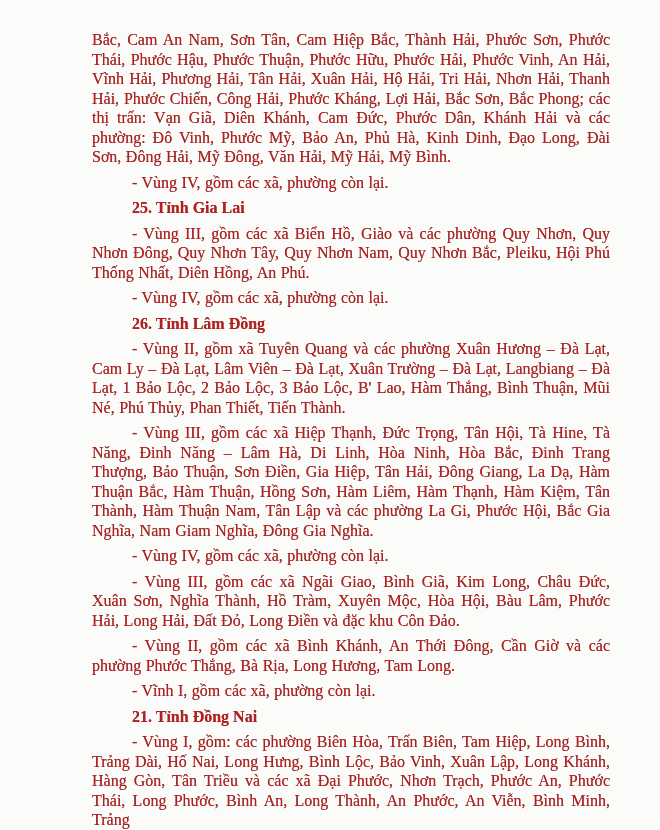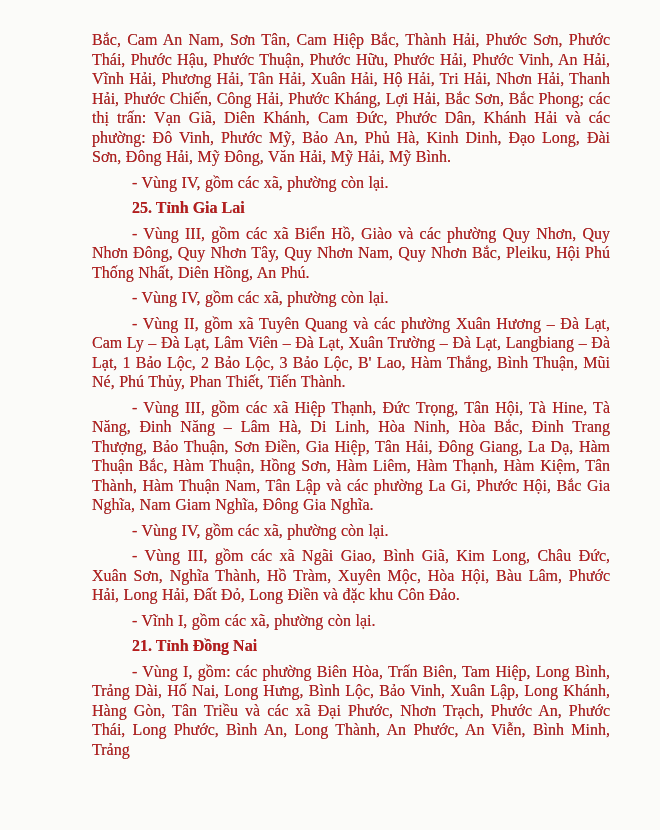--- a/index.html
+++ b/index.html
@@ -45,21 +45,23 @@
 </head>
 <body style="background: rgb(251, 251, 249);">
 
 <div class="page" style="background: rgb(251, 251, 249); color: #b91c1c; margin-top: 24px;">
   <div id="blocks-container">
       <p class="para no-indent">Bắc, Cam An Nam, Sơn Tân, Cam Hiệp Bắc, Thành Hải, Phước Sơn, Phước Thái, Phước Hậu, Phước Thuận, Phước Hữu, Phước Hải, Phước Vinh, An Hải, Vĩnh Hải, Phương Hải, Tân Hải, Xuân Hải, Hộ Hải, Tri Hải, Nhơn Hải, Thanh Hải, Phước Chiến, Công Hải, Phước Kháng, Lợi Hải, Bắc Sơn, Bắc Phong; các thị trấn: Vạn Giã, Diên Khánh, Cam Đức, Phước Dân, Khánh Hải và các phường: Đô Vinh, Phước Mỹ, Bảo An, Phủ Hà, Kinh Dinh, Đạo Long, Đài Sơn, Đông Hải, Mỹ Đông, Văn Hải, Mỹ Hải, Mỹ Bình.</p>
       <p class="para">- Vùng IV, gồm các xã, phường còn lại.</p>
       <p class="heading">25. Tỉnh Gia Lai</p>
       <p class="para">- Vùng III, gồm các xã Biển Hồ, Giào và các phường Quy Nhơn, Quy Nhơn Đông, Quy Nhơn Tây, Quy Nhơn Nam, Quy Nhơn Bắc, Pleiku, Hội Phú Thống Nhất, Diên Hồng, An Phú.</p>
       <p class="para">- Vùng IV, gồm các xã, phường còn lại.</p>
+      <p class="heading">26. Tỉnh Lâm Đồng</p>
       <p class="para">- Vùng II, gồm xã Tuyên Quang và các phường Xuân Hương – Đà Lạt, Cam Ly – Đà Lạt, Lâm Viên – Đà Lạt, Xuân Trường – Đà Lạt, Langbiang – Đà Lạt, 1 Bảo Lộc, 2 Bảo Lộc, 3 Bảo Lộc, B' Lao, Hàm Thắng, Bình Thuận, Mũi Né, Phú Thủy, Phan Thiết, Tiến Thành.</p>
       <p class="para">- Vùng III, gồm các xã Hiệp Thạnh, Đức Trọng, Tân Hội, Tà Hine, Tà Năng, Đinh Năng – Lâm Hà, Di Linh, Hòa Ninh, Hòa Bắc, Đinh Trang Thượng, Bảo Thuận, Sơn Điền, Gia Hiệp, Tân Hải, Đông Giang, La Dạ, Hàm Thuận Bắc, Hàm Thuận, Hồng Sơn, Hàm Liêm, Hàm Thạnh, Hàm Kiệm, Tân Thành, Hàm Thuận Nam, Tân Lập và các phường La Gi, Phước Hội, Bắc Gia Nghĩa, Nam Giam Nghĩa, Đông Gia Nghĩa.</p>
       <p class="para">- Vùng IV, gồm các xã, phường còn lại.</p>
       <p class="para">- Vùng III, gồm các xã Ngãi Giao, Bình Giã, Kim Long, Châu Đức, Xuân Sơn, Nghĩa Thành, Hồ Tràm, Xuyên Mộc, Hòa Hội, Bàu Lâm, Phước Hải, Long Hải, Đất Đỏ, Long Điền và đặc khu Côn Đảo.</p>
+      <p class="para">- Vùng II, gồm các xã Bình Khánh, An Thới Đông, Cần Giờ và các phường Phước Thắng, Bà Rịa, Long Hương, Tam Long.</p>
       <p class="para">- Vĩnh I, gồm các xã, phường còn lại.</p>
       <p class="heading">21. Tỉnh Đồng Nai</p>
       <p class="para">- Vùng I, gồm: các phường Biên Hòa, Trấn Biên, Tam Hiệp, Long Bình, Trảng Dài, Hố Nai, Long Hưng, Bình Lộc, Bảo Vinh, Xuân Lập, Long Khánh, Hàng Gòn, Tân Triều và các xã Đại Phước, Nhơn Trạch, Phước An, Phước Thái, Long Phước, Bình An, Long Thành, An Phước, An Viễn, Bình Minh, Trảng</p>
     </div>
 </div>
 
 </body></html>

